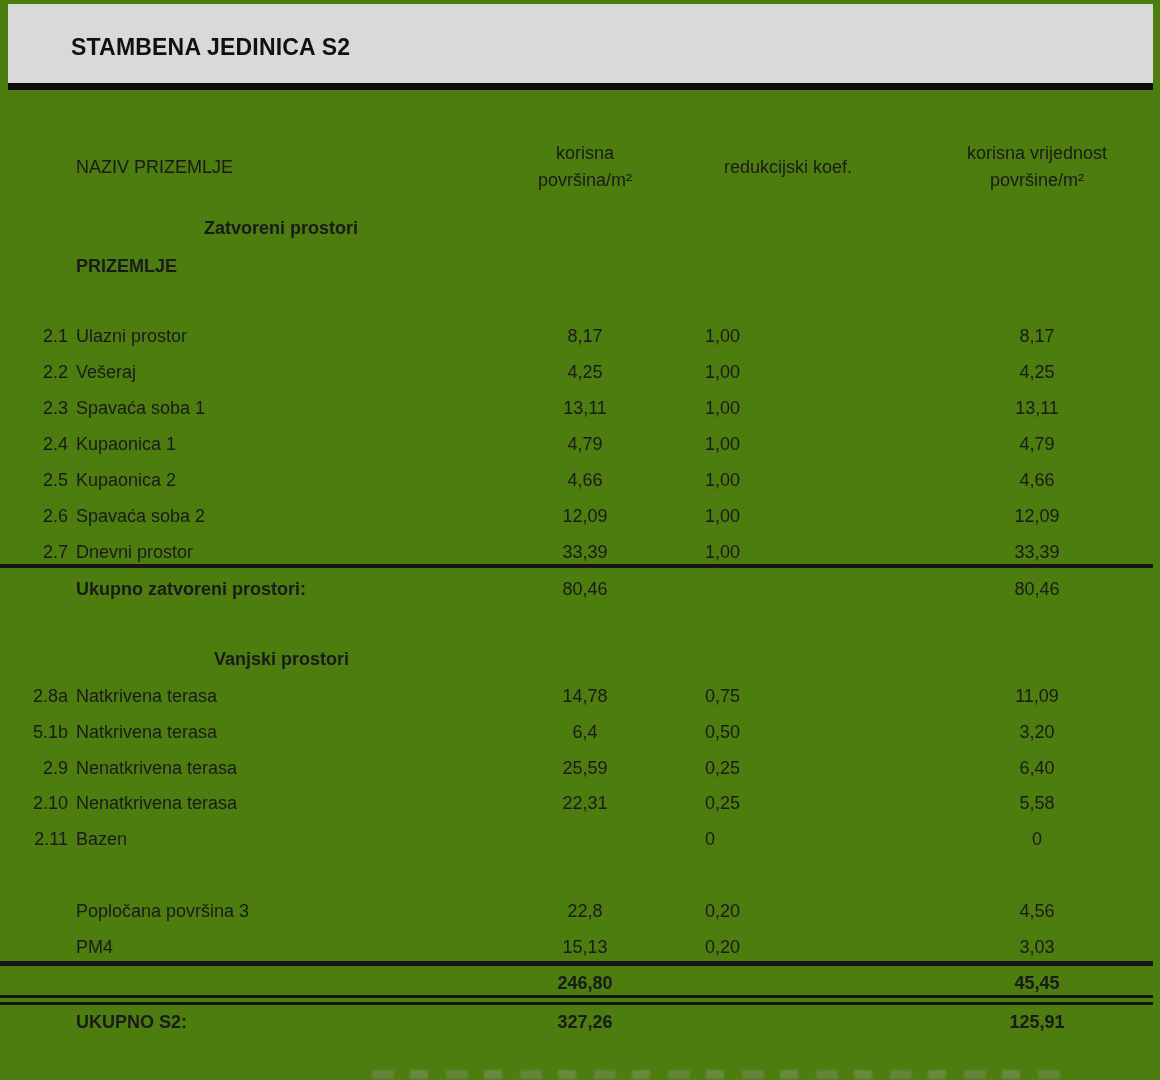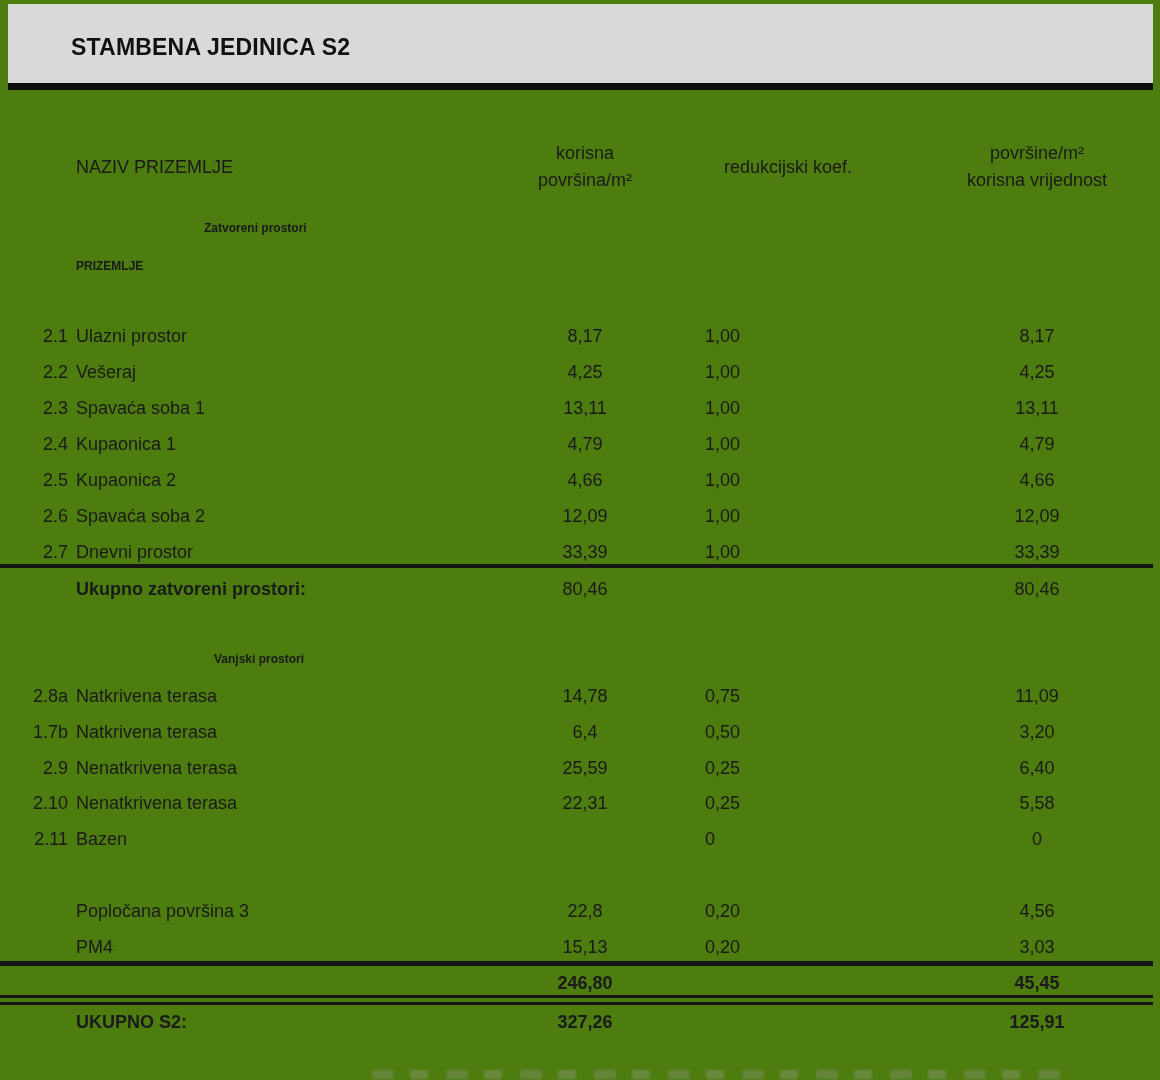--- a/index.html
+++ b/index.html
@@ -20,21 +20,21 @@
   .c-koef{position:absolute;left:705px;width:166px;text-align:left;}
   .c-value{position:absolute;left:917px;width:240px;text-align:center;}
   .bold{font-weight:bold;}
   
   .colhead{position:absolute;font-size:18px;color:#1a1a1a;}
   .ch-name{left:76px;top:153px;height:28px;line-height:28px;}
   .ch-area{left:465px;top:140px;width:240px;text-align:center;line-height:27px;}
   .ch-koef{left:705px;top:153px;width:166px;text-align:center;height:28px;line-height:28px;}
   .ch-value{left:917px;top:140px;width:240px;text-align:center;line-height:27px;}
   
-  .sec-head{position:absolute;height:28px;line-height:28px;font-size:12px;font-weight:bold;}
+  .sec-head{position:absolute;height:28px;line-height:28px;font-size:18px;font-weight:bold;}
   .sec-zatvoreni{left:204px;top:214px;}
   .floor-label{left:76px;top:252px;}
   .sec-vanjski{left:214px;top:645px;}
   
   .rule{position:absolute;left:0;width:1153px;background:#151515;}
   .rule-a{top:564px;height:4px;}
   .rule-b{top:961px;height:5px;}
   .rule-double{position:absolute;left:0;top:995px;width:1153px;height:4px;
                border-top:3px solid #151515;border-bottom:3px solid #151515;
                background:transparent;box-sizing:content-box;}
@@ -53,22 +53,22 @@
   <div class="title">STAMBENA JEDINICA S2</div>
   <div class="bar-rule"></div>
 
   <div class="colhead ch-name">NAZIV PRIZEMLJE</div>
   <div class="colhead ch-area">
     <div>korisna</div>
     <div>površina/m²</div>
   </div>
   <div class="colhead ch-koef">redukcijski koef.</div>
   <div class="colhead ch-value">
+    <div>korisna vrijednost</div>
     <div>površine/m²</div>
-    <div>korisna vrijednost</div>
   </div>
 
   <div class="sec-head sec-zatvoreni">Zatvoreni prostori</div>
   <div class="sec-head floor-label">PRIZEMLJE</div>
 
   <div class="row" style="top:322px">
     <span class="c-id">2.1</span>
     <span class="c-label">Ulazni prostor</span>
     <span class="c-area">8,17</span>
     <span class="c-koef">1,00</span>
@@ -128,21 +128,21 @@
   <div class="sec-head sec-vanjski">Vanjski prostori</div>
 
   <div class="row" style="top:682px">
     <span class="c-id">2.8a</span>
     <span class="c-label">Natkrivena terasa</span>
     <span class="c-area">14,78</span>
     <span class="c-koef">0,75</span>
     <span class="c-value">11,09</span>
   </div>
   <div class="row" style="top:718px">
-    <span class="c-id">1.7b</span>
+    <span class="c-id">5.1b</span>
     <span class="c-label">Natkrivena terasa</span>
     <span class="c-area">6,4</span>
     <span class="c-koef">0,50</span>
     <span class="c-value">3,20</span>
   </div>
   <div class="row" style="top:754px">
     <span class="c-id">2.9</span>
     <span class="c-label">Nenatkrivena terasa</span>
     <span class="c-area">25,59</span>
     <span class="c-koef">0,25</span>

